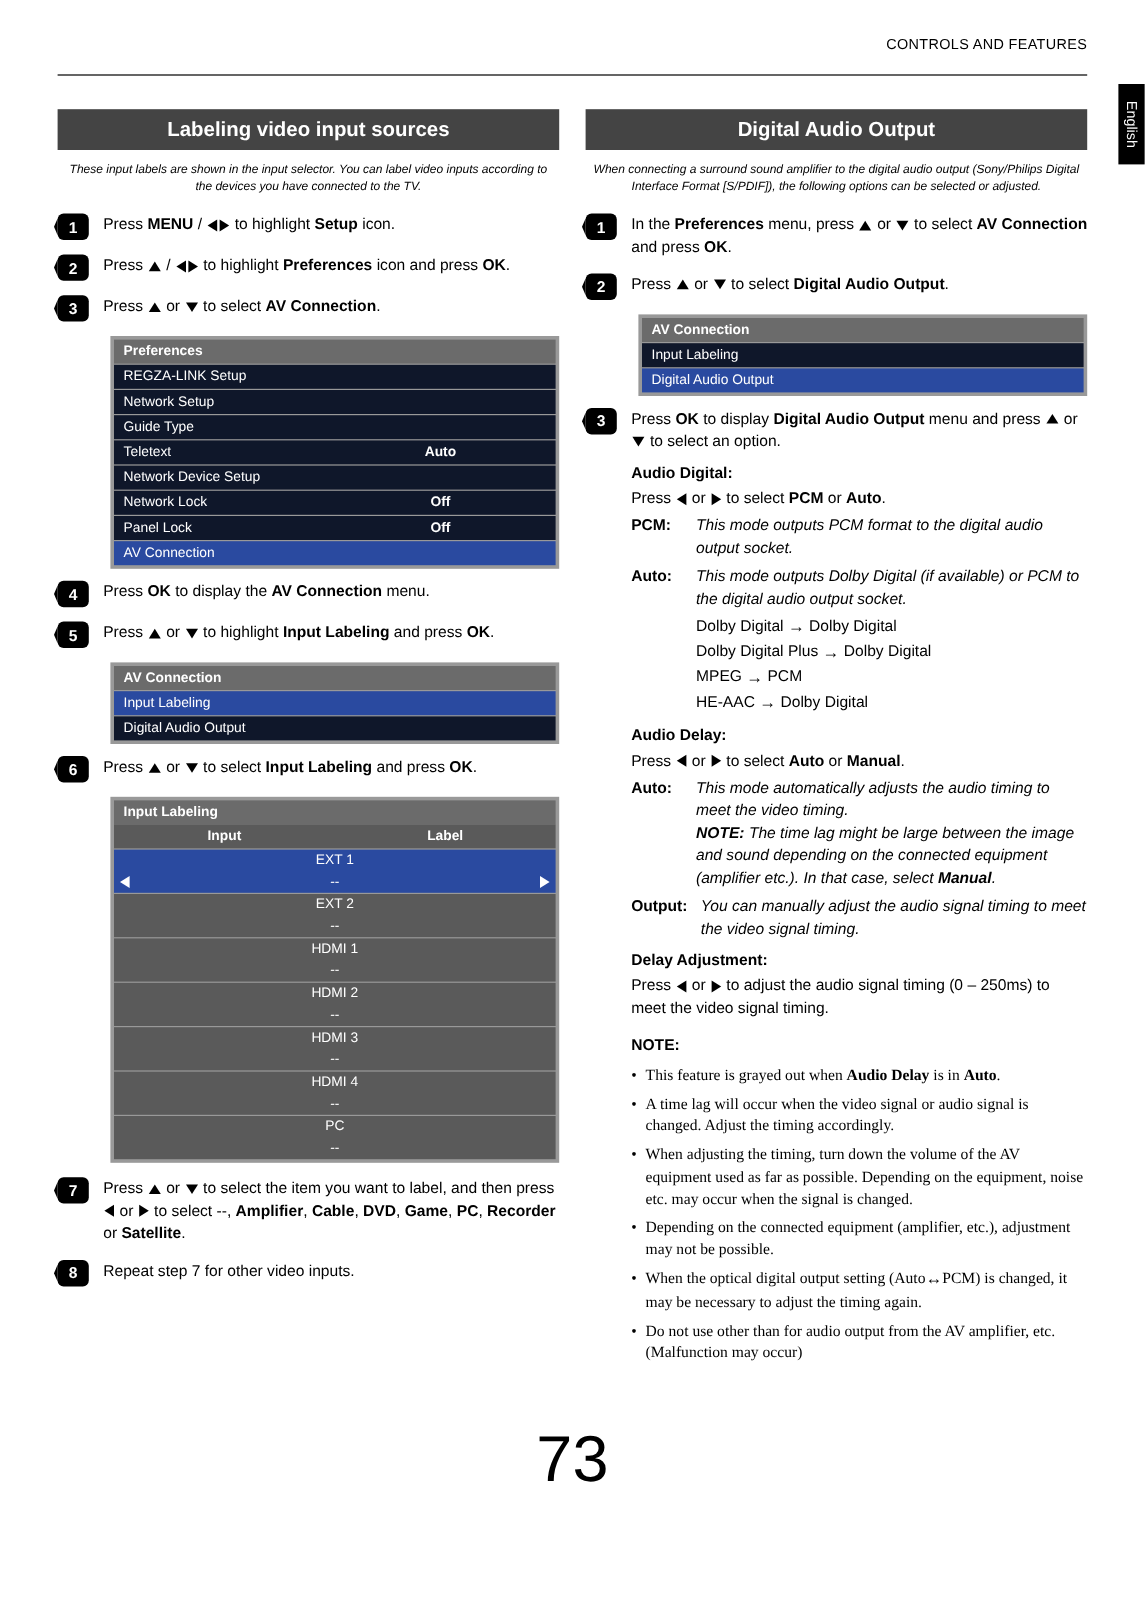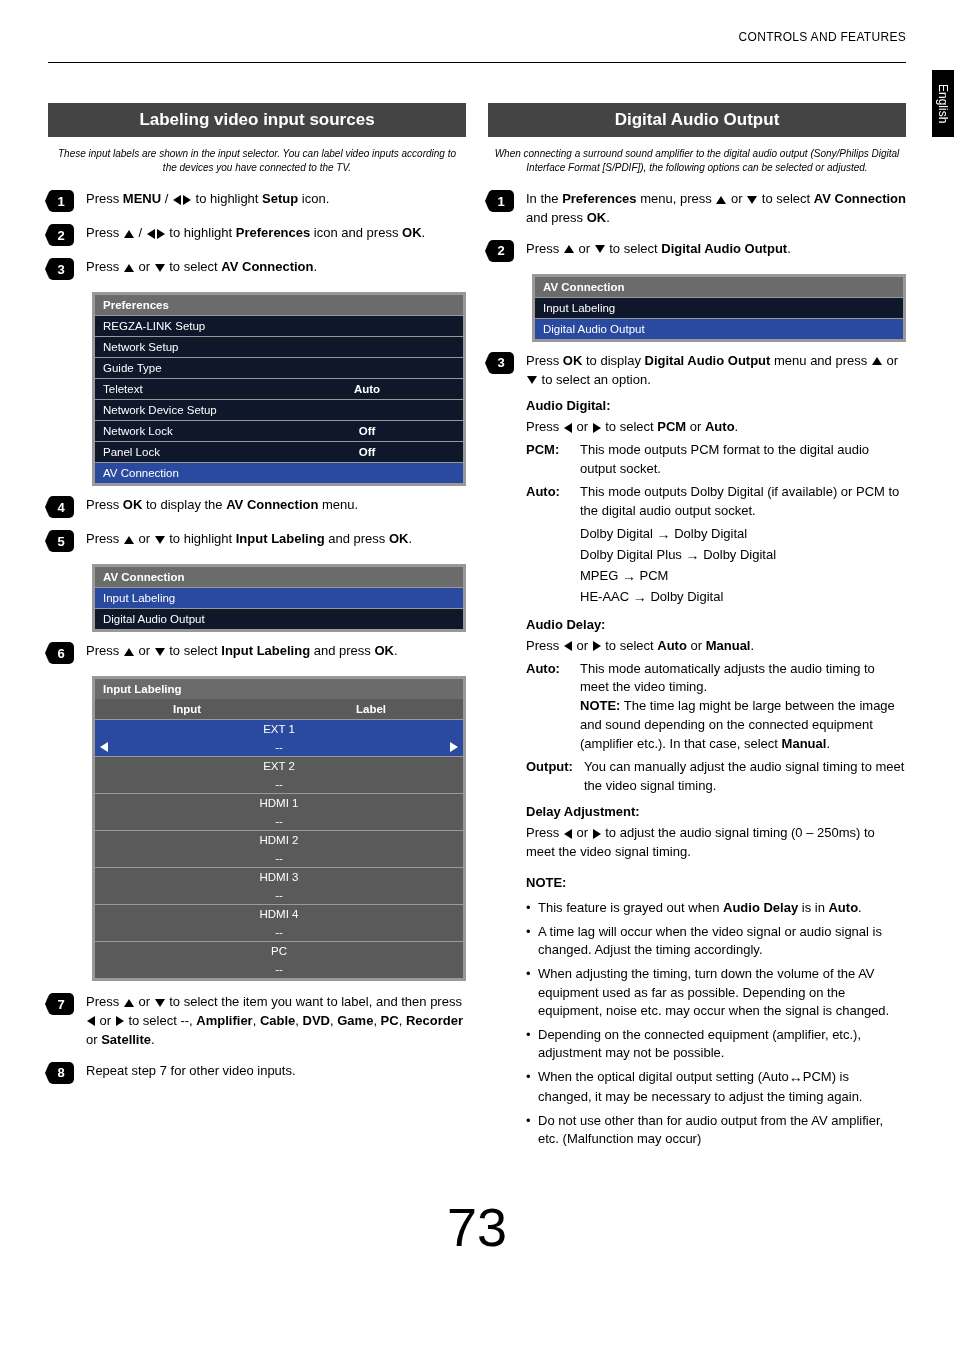--- a/index.html
+++ b/index.html
@@ -1,20 +1,20 @@
 <!DOCTYPE html>
 <html><head>
 <meta charset="utf-8">
 <style>
   * { margin: 0; padding: 0; box-sizing: border-box; }
   body { font-family: "Segoe UI", Arial, sans-serif; font-size: 13px; color: #000; background: #fff; width: 954px; padding: 30px 48px 30px 48px; position: relative; }
   .header-line { border-top: 1px solid #000; margin-bottom: 6px; }
   .top-header { text-align: right; font-size: 12px; letter-spacing: 0.3px; margin-bottom: 18px; }
   .side-tab { position: absolute; right: 0; top: 70px; background: #000; color: #fff; padding: 14px 4px; writing-mode: vertical-rl; font-size: 12px; }
-  .columns { display: flex; gap: 22px; margin-top: 40px; }
+  .columns { display: flex; gap: 22px; margin-top: 28px; }
   .col { flex: 1; }
   .section-head { background: #444; color: #fff; text-align: center; font-size: 17px; font-weight: 600; padding: 7px 4px; margin-bottom: 10px; }
   .intro { font-style: italic; text-align: center; font-size: 10px; line-height: 1.35; margin: 0 6px 16px 6px; }
   .step { display: flex; gap: 12px; margin: 8px 0 12px 0; }
   .badge { background: #000; color: #fff; width: 26px; height: 22px; border-radius: 5px; font-weight: 700; font-size: 13px; display:flex; align-items:center; justify-content:center; flex-shrink:0; position:relative; }
   .badge::after { content:""; position:absolute; left:-3px; top:4px; width:0;height:0;border-top:7px solid transparent;border-bottom:7px solid transparent;border-right:3px solid #000;}
   .step-text { flex: 1; line-height: 1.45; font-size: 13px; }
   .step-text b { font-weight: 700; }
   .tri { display:inline-block; width:0; height:0; vertical-align: middle; margin: 0 1px; }
   .tri.up { border-left:5px solid transparent; border-right:5px solid transparent; border-bottom:8px solid #000; }
@@ -34,24 +34,24 @@
   .lbl-head { display:flex; background:#5a5a5a; font-weight:700; text-align:center;}
   .lbl-head div{flex:1;padding:4px;}
   .lbl-row { display:flex; text-align:center; background:#5a5a5a; margin-top:1px;flex-direction:column;}
   .lbl-row div{flex:1;padding:3px 4px;}
   .lbl-row.sel{background:#2a4aa0;}
   .lbl-row.sel .arrow-cell{display:flex;justify-content:space-between;align-items:center;}
   .sub-h { font-weight:700; margin:8px 0 2px 0; }
   .indent-block { margin-left:0; font-size:13px; line-height:1.45;}
   .kv { display:flex; margin:4px 0;}
   .kv .k{font-weight:700; width:54px; flex-shrink:0;}
-  .kv .v{flex:1;}
+  .kv .v{flex:1;font-style:italic;}
   .dl-line{margin-left:54px;}
   .note-h{font-weight:700;margin-top:12px;}
-  ul.notes{list-style:none;margin:4px 0 0 0;}
+  ul.notes{list-style:none;margin:4px 0 0 0;font-family:Liberation Serif, serif;}
   ul.notes li{position:relative;padding-left:12px;margin:6px 0;line-height:1.4;}
   ul.notes li::before{content:"•";position:absolute;left:0;}
   .page-num{text-align:center;font-size:54px;margin-top:30px;}
   .longarrow{display:inline-block;vertical-align:middle;}
   .longarrow::before{content:"→";font-size:14px;}
   .longarrow.bi::before{content:"↔";}
 </style>
 </head>
 <body>
 

